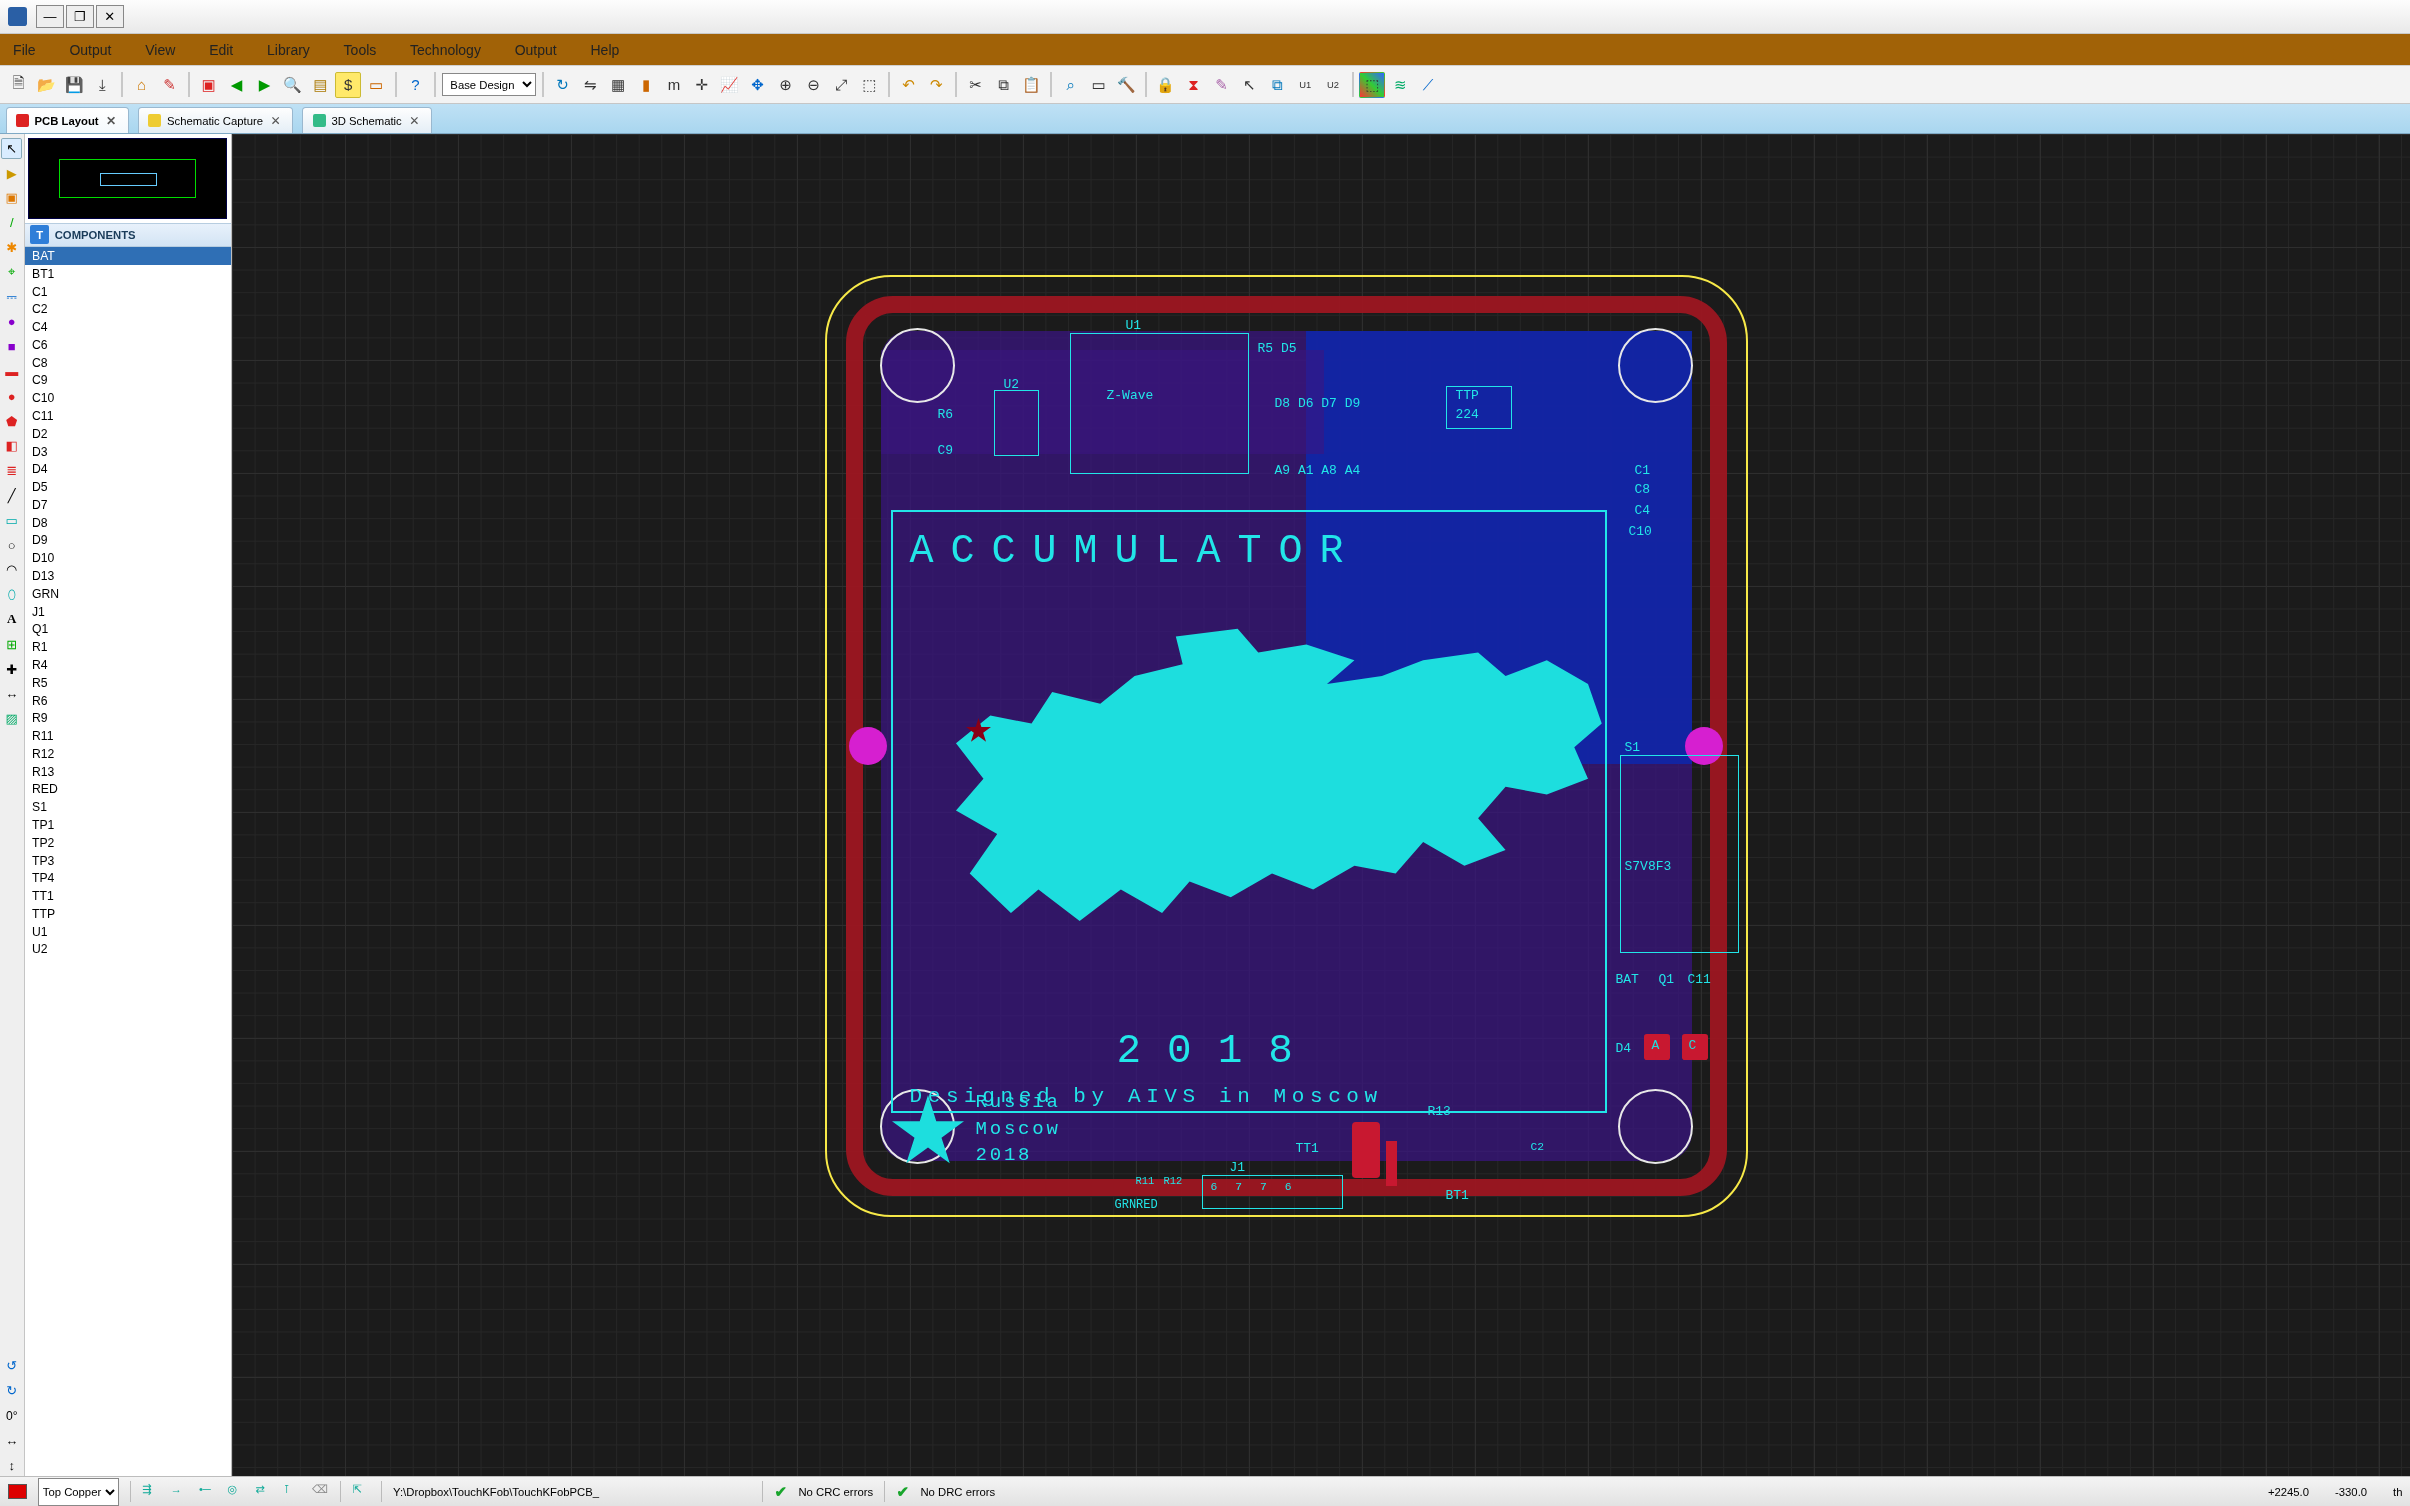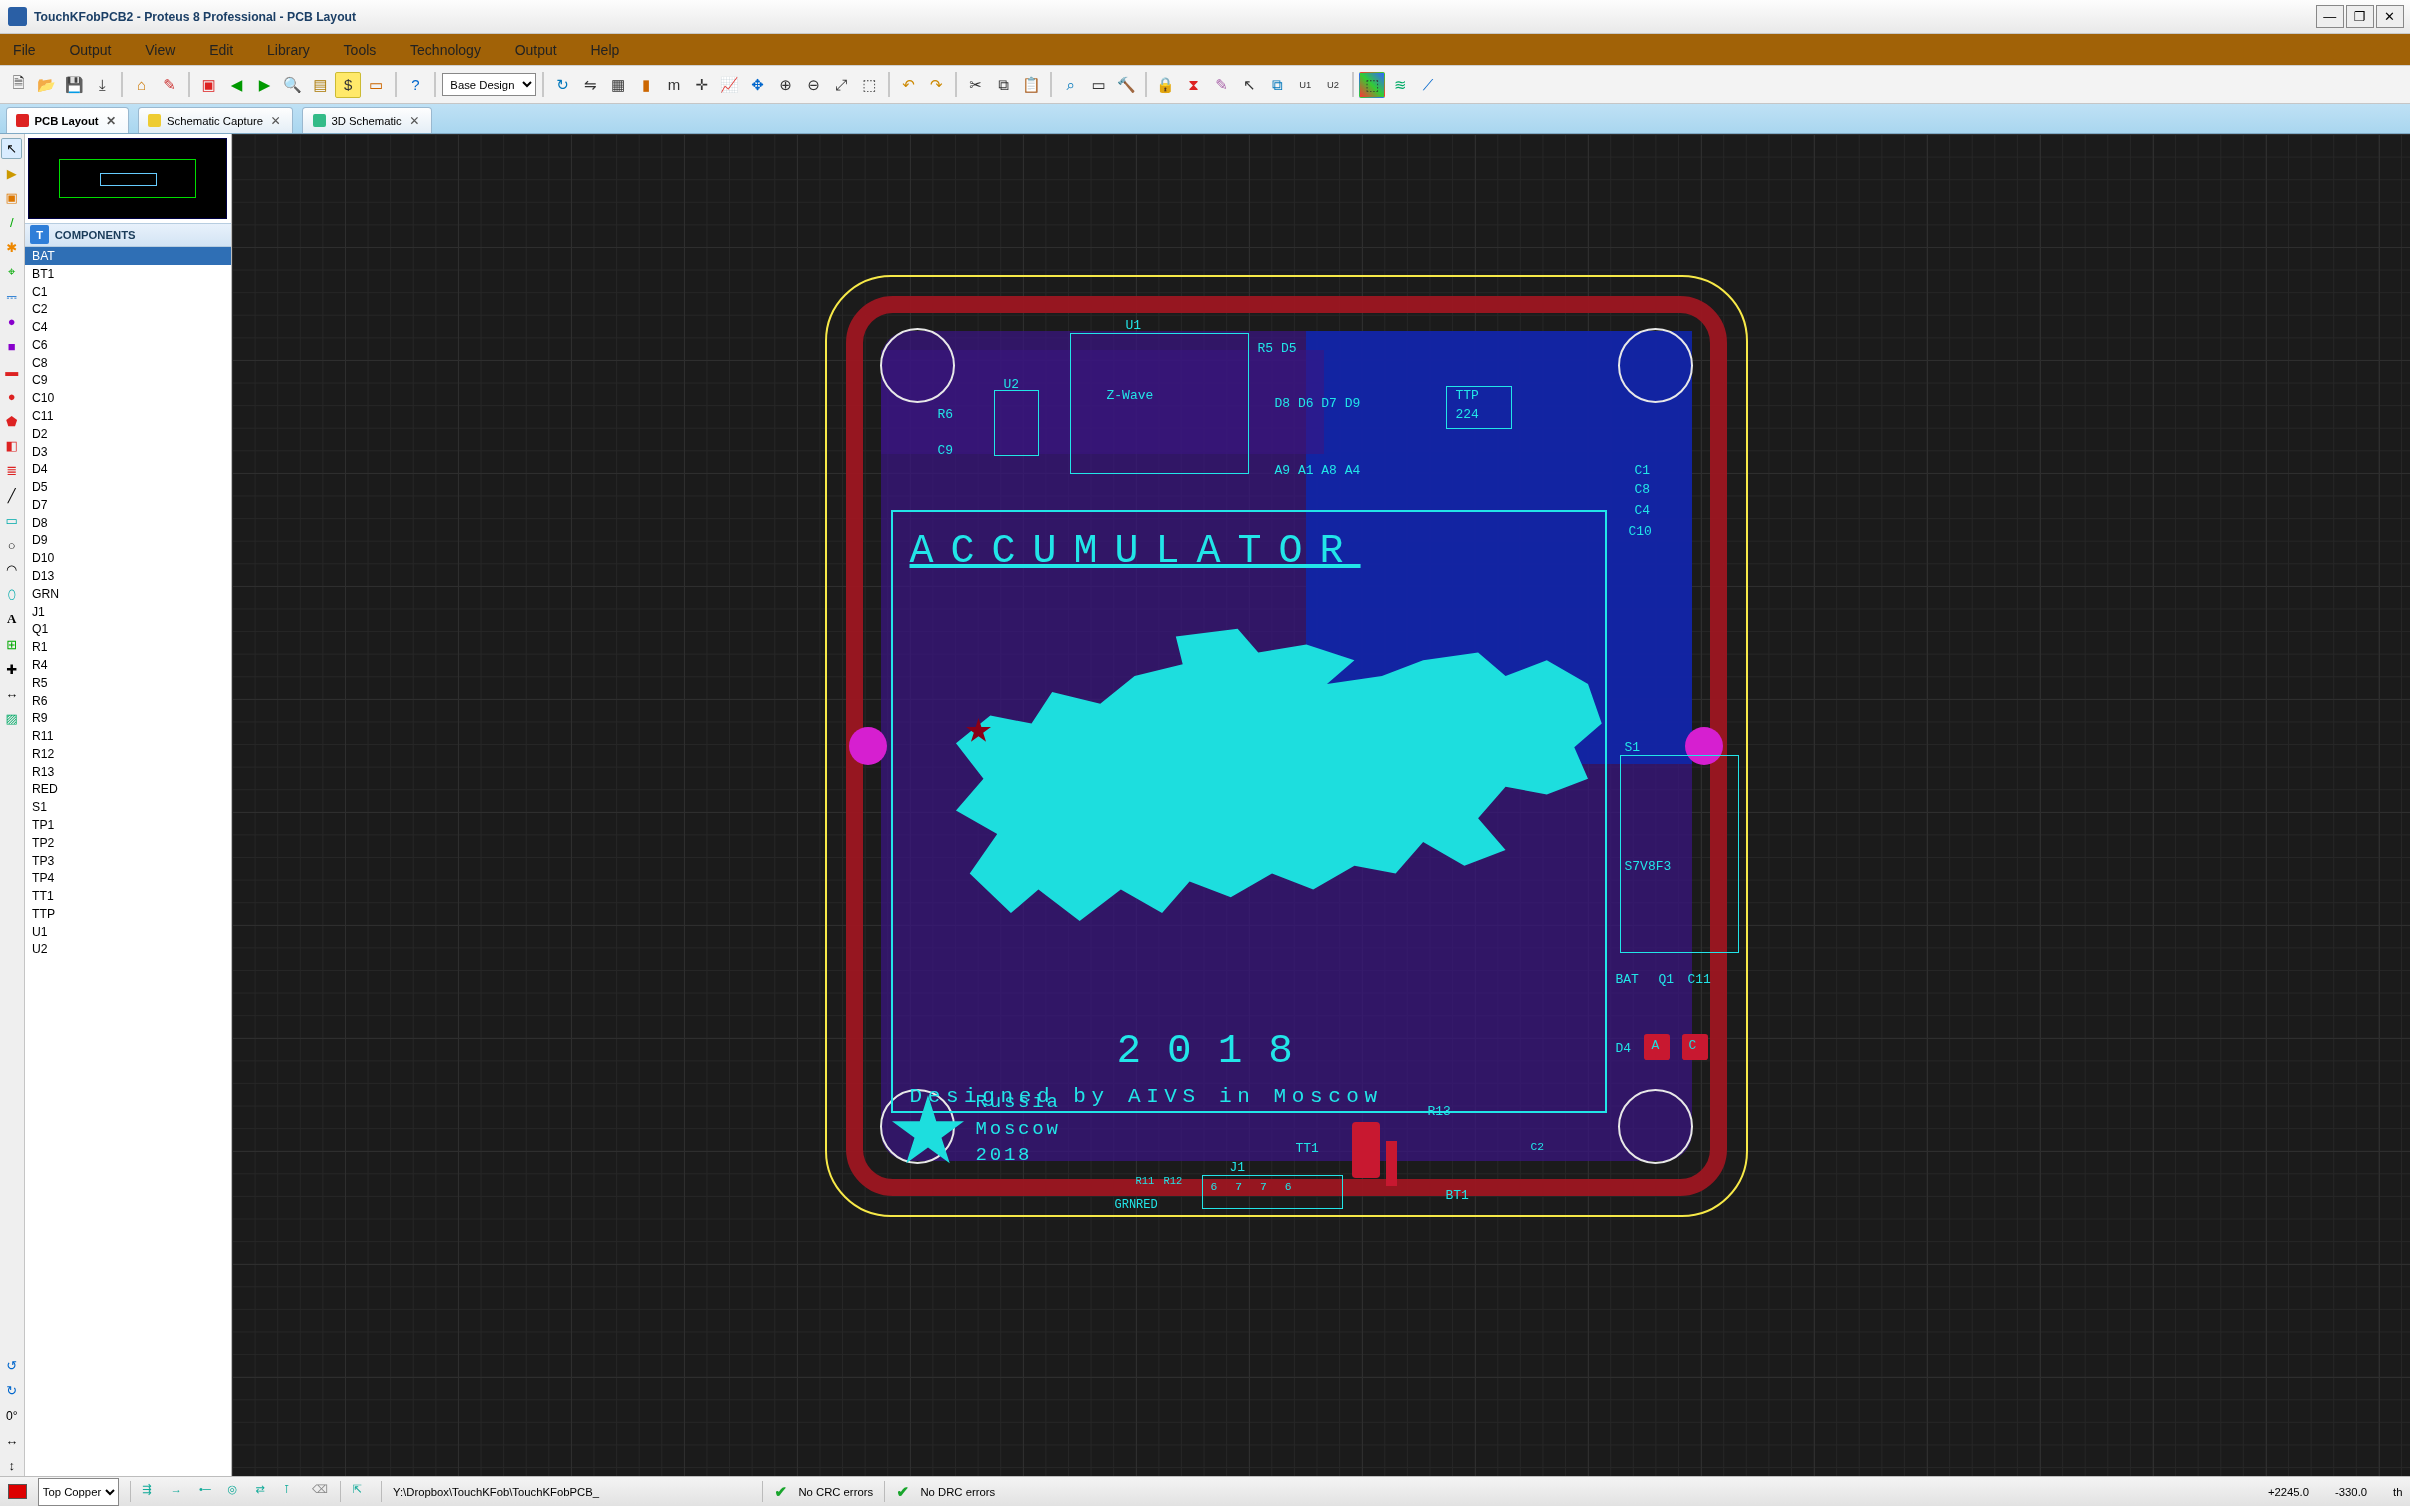--- a/index.html
+++ b/index.html
@@ -58,21 +58,21 @@
     linear-gradient(90deg,#262626 0.9px, transparent 0.9px);
   background-size: 113px 113px, 113px 113px, 22.6px 22.6px, 22.6px 22.6px;
 }
 .board { position:absolute; left:593px; top:141px; width:923px; height:942px; }
 .outline-yellow { position:absolute; inset:0; border:2.8px solid #f7e948; border-radius:66px; }
 .outline-red { position:absolute; inset:21px; border:17px solid #9d1621; border-radius:47px; opacity:.95; }
 .copper-blue { position:absolute; right:56px; top:56px; width:386px; height:433px; background:#1026a8; opacity:.9; }
 .copper-blue2 { position:absolute; left:56px; top:75px; width:443px; height:104px; background:#3a1580; opacity:.6; }
 .inner-purple { position:absolute; inset:56px; background:#3a1580; border-radius:28px; opacity:.75; }
 .accu-box { position:absolute; left:66px; top:235px; width:716px; height:603px; border:2.8px solid #22e5e8; }
-.accu-title { position:absolute; left:85px; top:254px; font-size:40px; letter-spacing:17px; color:#22e5e8; font-family:"Courier New", monospace;text-decoration:underline; }
+.accu-title { position:absolute; left:85px; top:254px; font-size:40px; letter-spacing:17px; color:#22e5e8; font-family:"Courier New", monospace; }
 .year { position:absolute; left:292px; top:753px; font-size:41px; letter-spacing:26px; color:#22e5e8; font-family:"Courier New", monospace; }
 .designed { position:absolute; left:85px; top:810px; font-size:21px; letter-spacing:5.6px; color:#22e5e8; font-family:"Courier New", monospace; }
 .corner-txt { position:absolute; font-size:19px; color:#22e5e8; font-family:"Courier New", monospace; letter-spacing:2.8px; }
 .map { position:absolute; left:104px; top:330px; width:687px; height:395px; background:#1ddede; clip-path: polygon(4% 35%, 9% 28%, 15% 30%, 18% 22%, 25% 25%, 30% 18%, 37% 15%, 36% 8%, 45% 6%, 48% 12%, 55% 10%, 62% 14%, 58% 20%, 66% 18%, 72% 14%, 80% 12%, 84% 18%, 90% 14%, 96% 20%, 98% 30%, 94% 36%, 96% 44%, 90% 48%, 84% 46%, 80% 54%, 84% 62%, 78% 66%, 72% 60%, 68% 68%, 62% 66%, 56% 72%, 50% 68%, 44% 74%, 38% 70%, 34% 78%, 28% 72%, 22% 80%, 16% 72%, 12% 78%, 6% 68%, 10% 58%, 4% 52%, 8% 44%); }
 .star { position:absolute; width:75px; height:75px; background:#1ddede; clip-path: polygon(50% 0%, 61% 35%, 98% 35%, 68% 57%, 79% 91%, 50% 70%, 21% 91%, 32% 57%, 2% 35%, 39% 35%); }
 .small-star { position:absolute; width:26px; height:26px; background:#8a0016; clip-path: polygon(50% 0%, 61% 35%, 98% 35%, 68% 57%, 79% 91%, 50% 70%, 21% 91%, 32% 57%, 2% 35%, 39% 35%); }
 .via { position:absolute; width:38px; height:38px; background:#d61fd0; border-radius:50%; }
 .corner-ring { position:absolute; width:75px; height:75px; border:2.8px solid #e8e8e8; border-radius:50%; }
 .silk-label { position:absolute; color:#22e5e8; font-size:13px; font-family:"Courier New", monospace; }
 .silk-box { position:absolute; border:1.9px solid #22e5e8; }
@@ -85,21 +85,20 @@
 .sb-sep { width:0.9px; height:21px; background:#bbb; }
 .sb-icon { width:17px; height:17px; display:inline-block; }
 .sb-right { margin-left:auto; display:flex; gap:26px; align-items:center; }
 .check-green { color:#19a52c; font-weight:bold; font-size:15px; }
 </style>
 </head>
 <body>
 
 <div class="title-bar">
   <div class="app-icon"></div>
-  <div class="title-text">TouchKFobPCB2 - Proteus 8 Professional - PCB Layout</div>
   <div class="win-btns">
     <div class="win-btn">—</div>
     <div class="win-btn">❐</div>
     <div class="win-btn">✕</div>
   </div>
 </div>
 
 <div class="menu-bar">
   <div class="menu-item">File</div>
   <div class="menu-item">Output</div>

